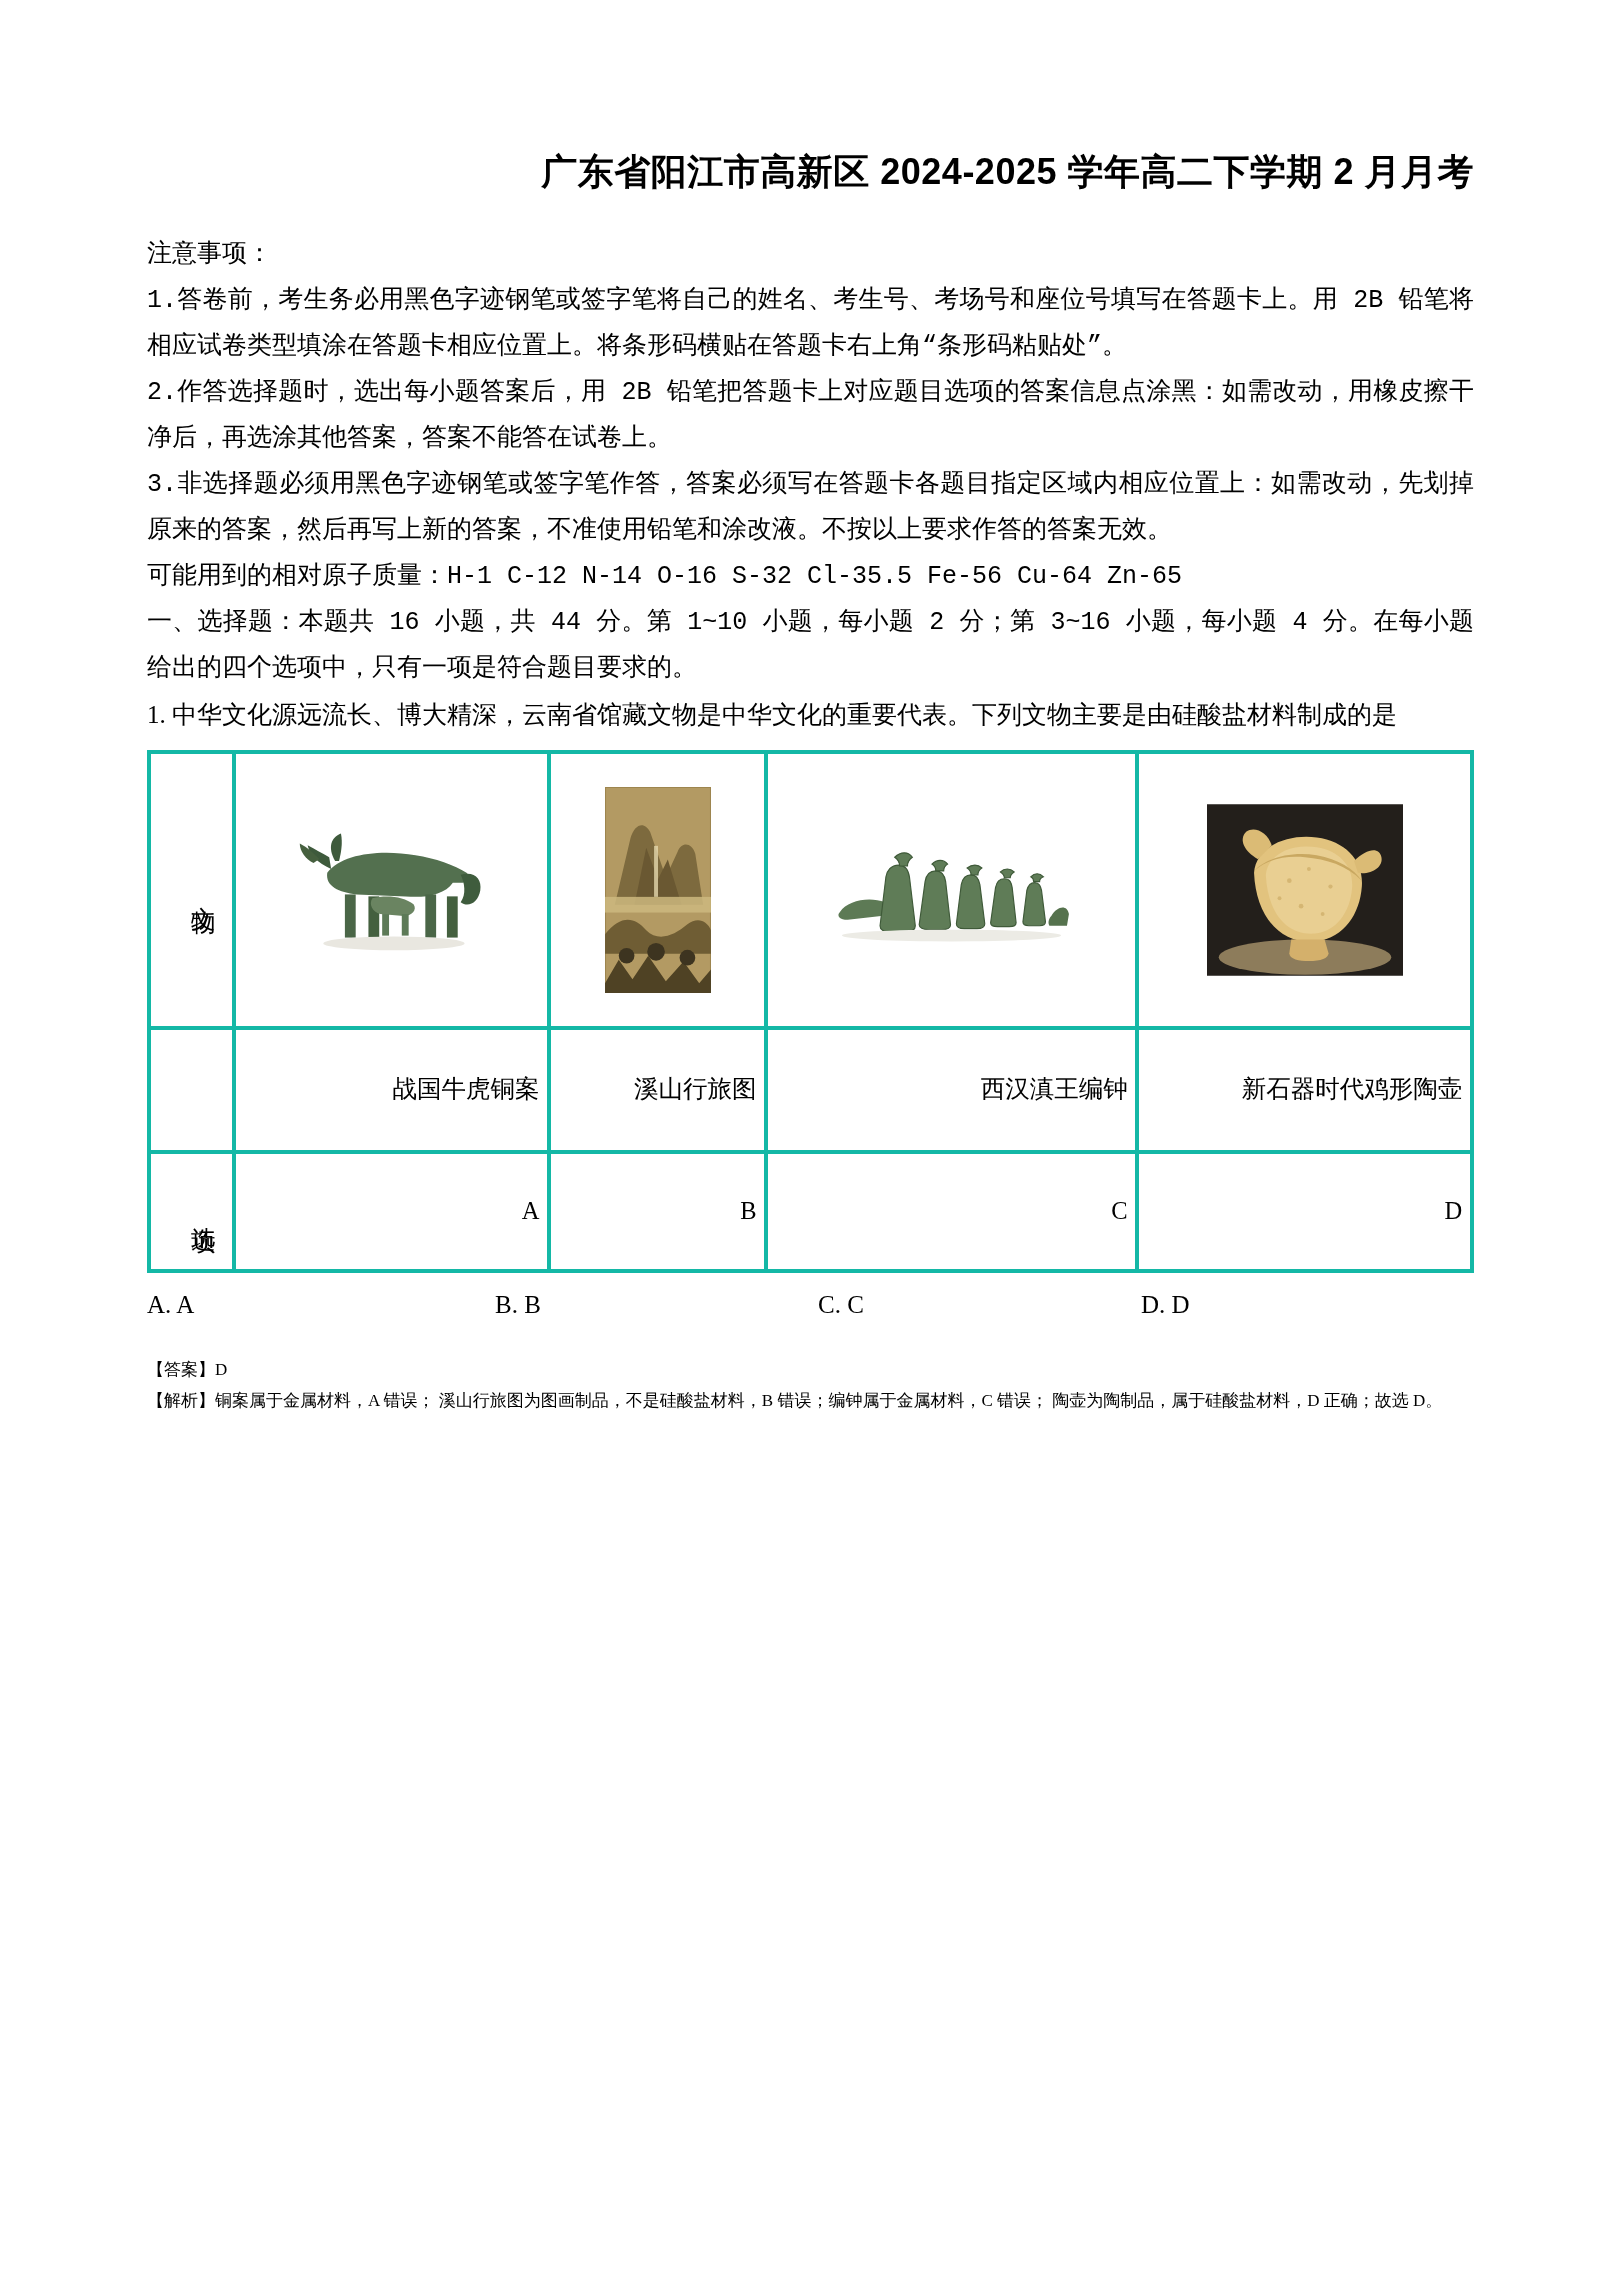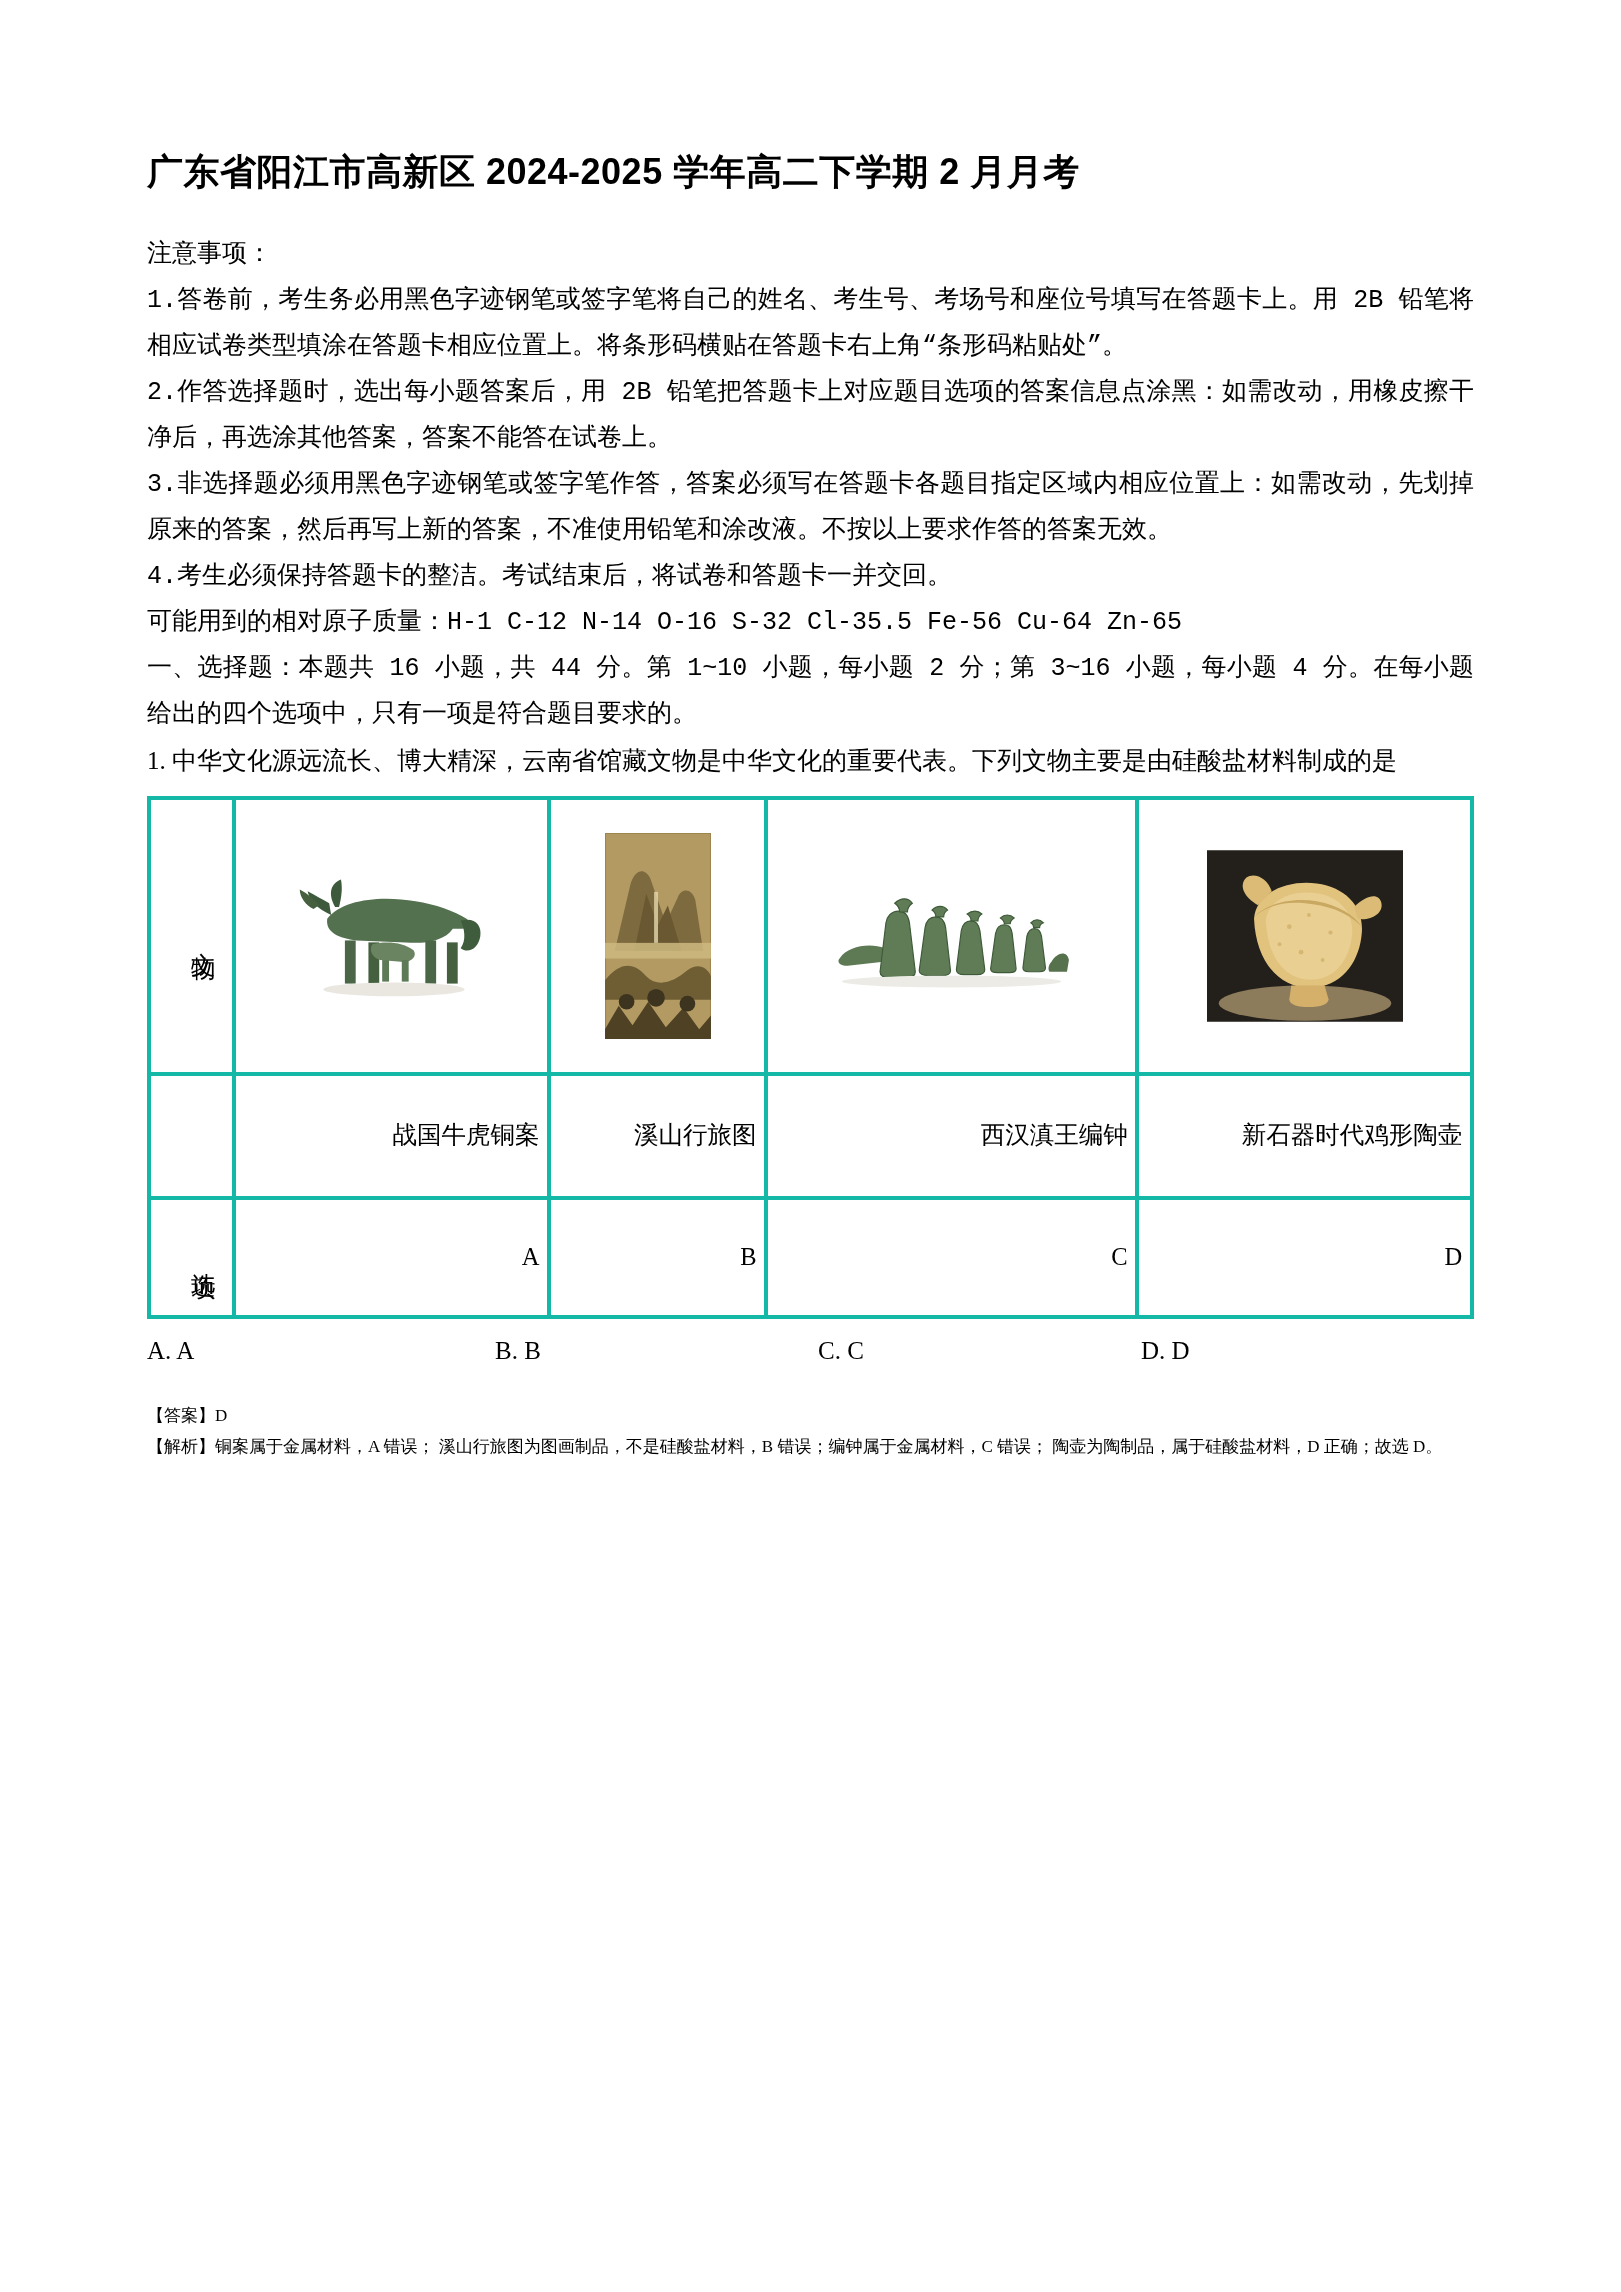--- a/index.html
+++ b/index.html
@@ -17,21 +17,21 @@
     height: 2293px;
     background: #ffffff;
     box-sizing: border-box;
     padding: 147px 147px 0 147px;
     overflow: hidden;
   }
   .doc-title {
     font-family: "Liberation Sans", "DejaVu Sans", sans-serif;
     font-weight: bold;
     font-size: 36px;
-    text-align: left;
+    text-align: right;
     letter-spacing: 0.5px;
     margin: 0 0 35px 0;
     line-height: 1.4;
   }
   .para {
     font-size: 25px;
     line-height: 1.84;
     margin: 0;
     text-align: justify;
     text-justify: inter-ideograph;
@@ -110,21 +110,20 @@
 
 <div class="page">
 
   <h1 class="doc-title">广东省阳江市高新区 2024-2025 学年高二下学期 2 月月考</h1>
 
   <p class="notice-head">注意事项：</p>
 
   <p class="para">1.答卷前，考生务必用黑色字迹钢笔或签字笔将自己的姓名、考生号、考场号和座位号填写在答题卡上。用 2B 铅笔将相应试卷类型填涂在答题卡相应位置上。将条形码横贴在答题卡右上角“条形码粘贴处”。</p>
   <p class="para">2.作答选择题时，选出每小题答案后，用 2B 铅笔把答题卡上对应题目选项的答案信息点涂黑：如需改动，用橡皮擦干净后，再选涂其他答案，答案不能答在试卷上。</p>
   <p class="para">3.非选择题必须用黑色字迹钢笔或签字笔作答，答案必须写在答题卡各题目指定区域内相应位置上：如需改动，先划掉原来的答案，然后再写上新的答案，不准使用铅笔和涂改液。不按以上要求作答的答案无效。</p>
-  <p class="para">4.考生必须保持答题卡的整洁。考试结束后，将试卷和答题卡一并交回。</p>
 
   <p class="para">可能用到的相对原子质量：H-1  C-12  N-14  O-16  S-32  Cl-35.5  Fe-56  Cu-64  Zn-65</p>
 
   <p class="para">一、选择题：本题共 16 小题，共 44 分。第 1~10 小题，每小题 2 分；第 3~16 小题，每小题 4 分。在每小题给出的四个选项中，只有一项是符合题目要求的。</p>
 
   <p class="qtext">1. 中华文化源远流长、博大精深，云南省馆藏文物是中华文化的重要代表。下列文物主要是由硅酸盐材料制成的是</p>
 
   <table class="artifact-table">
     <colgroup>
       <col class="col-label">

